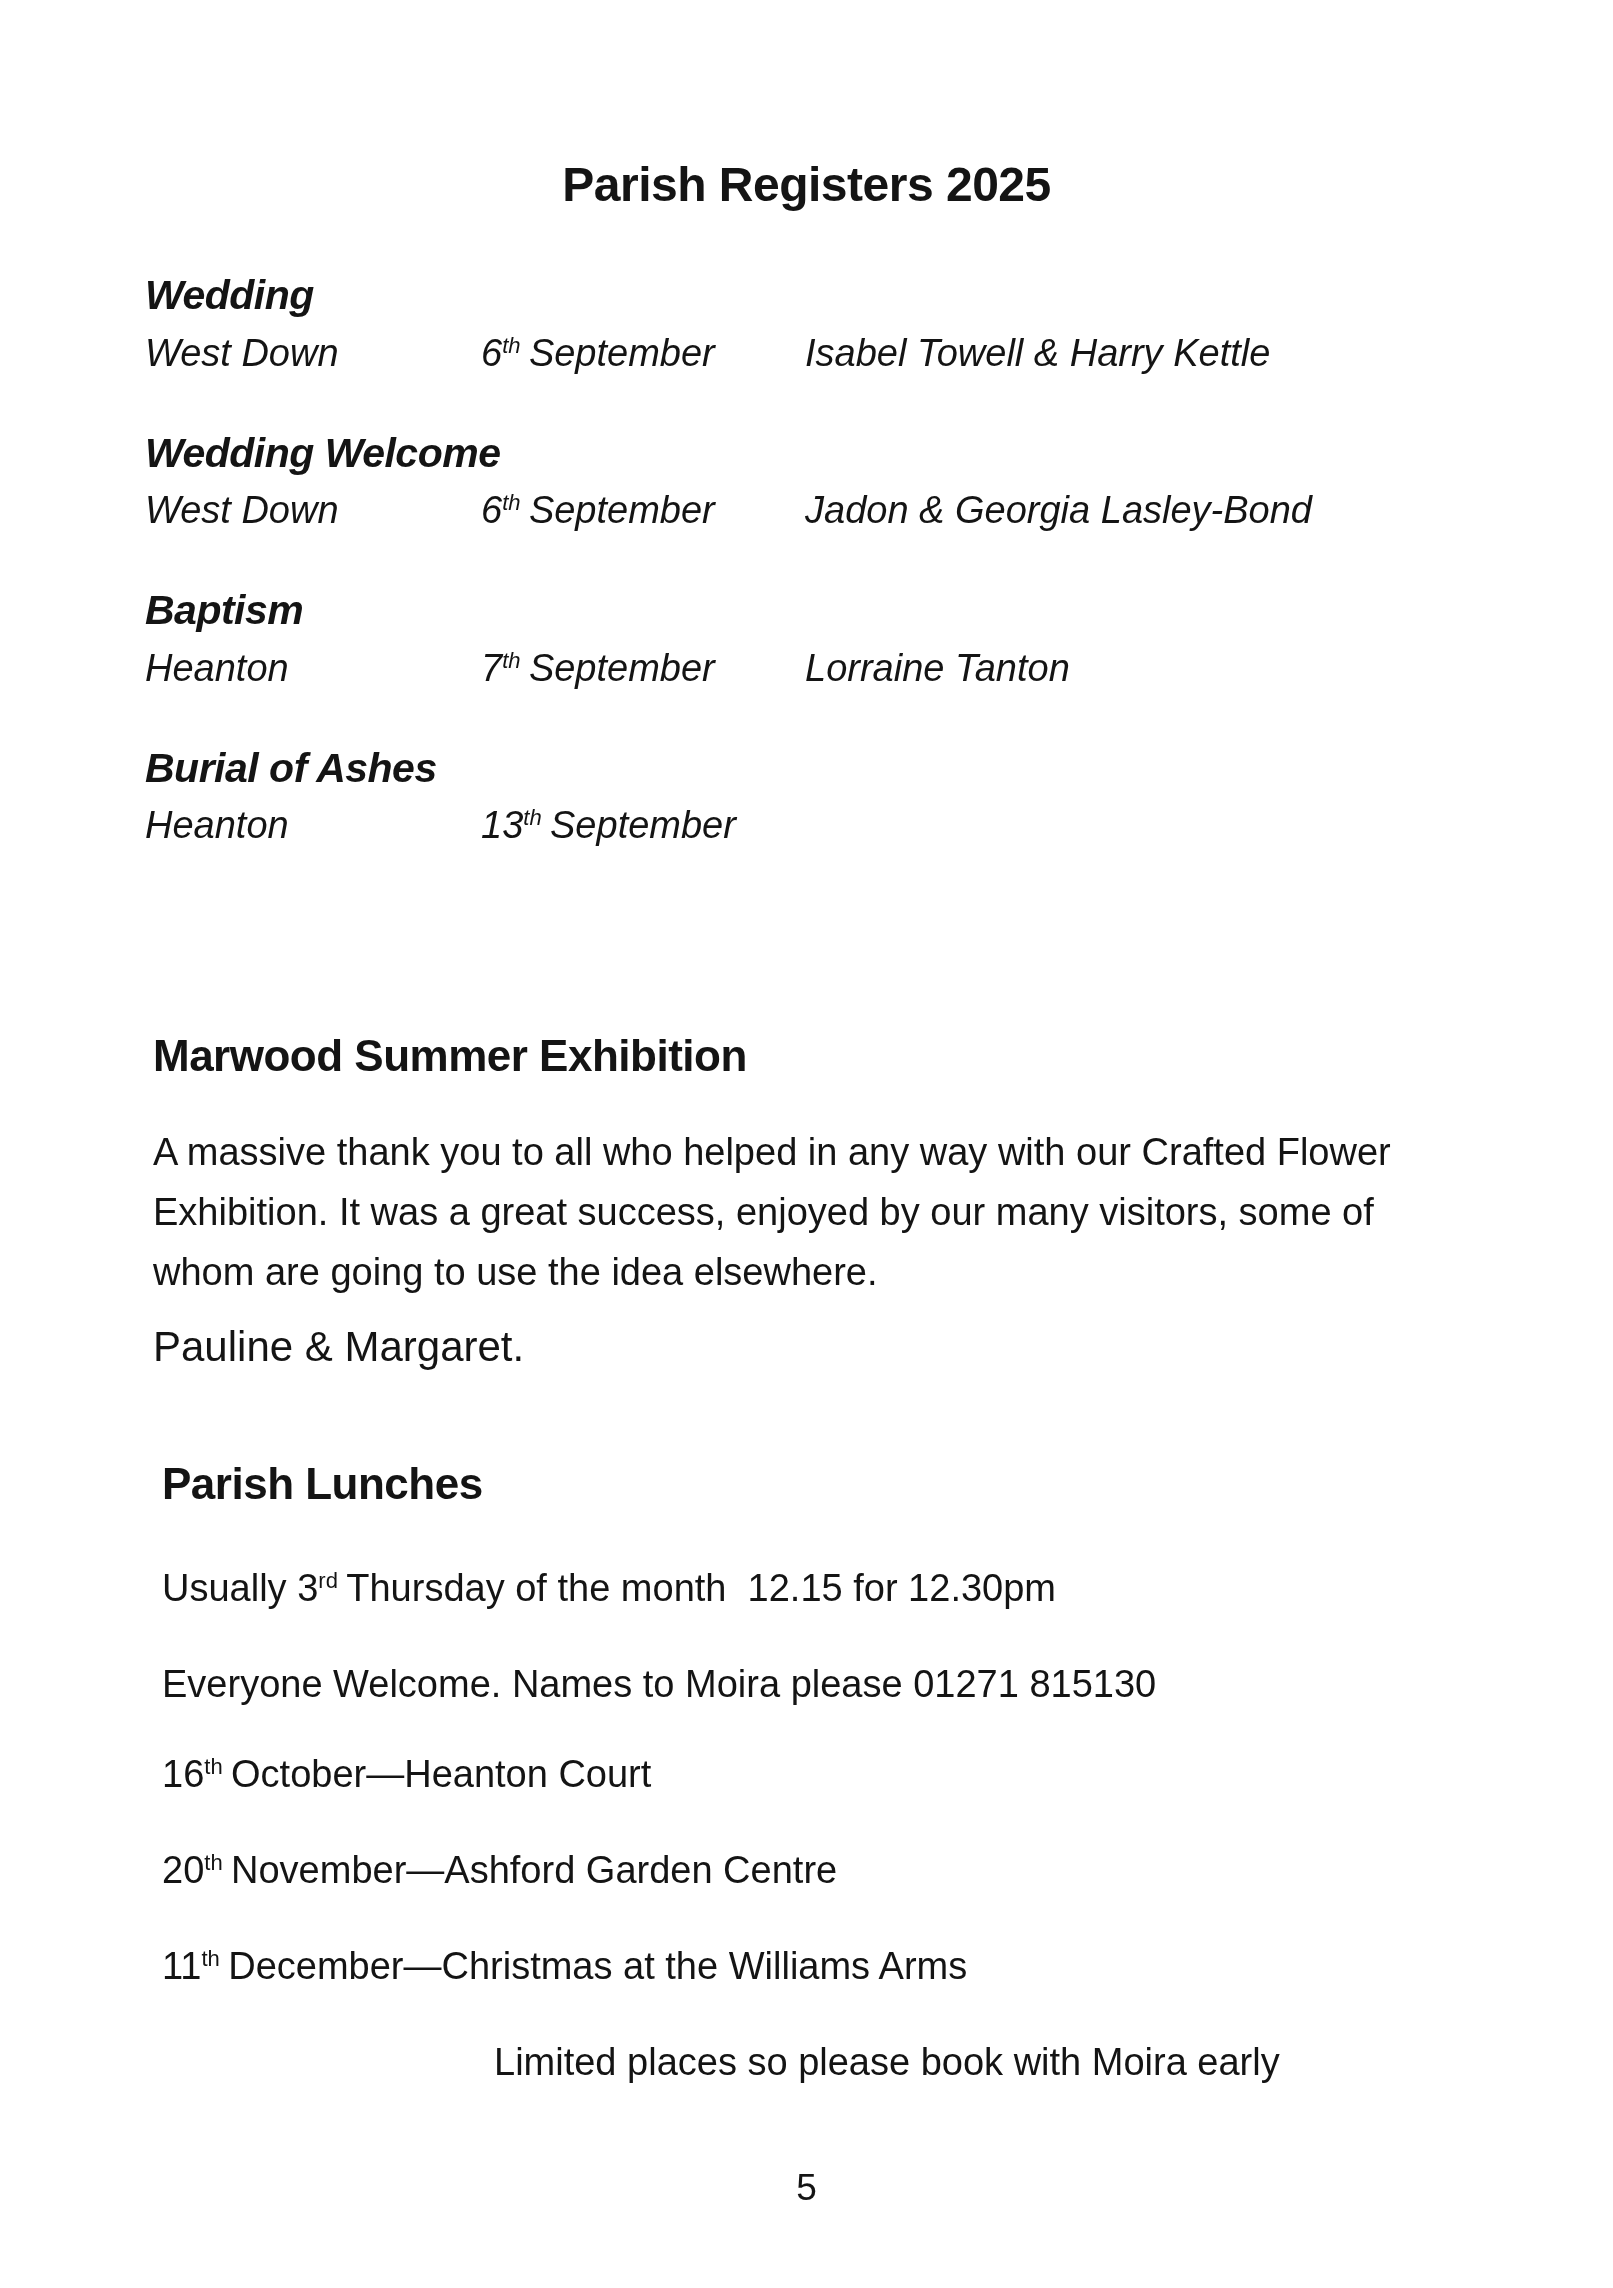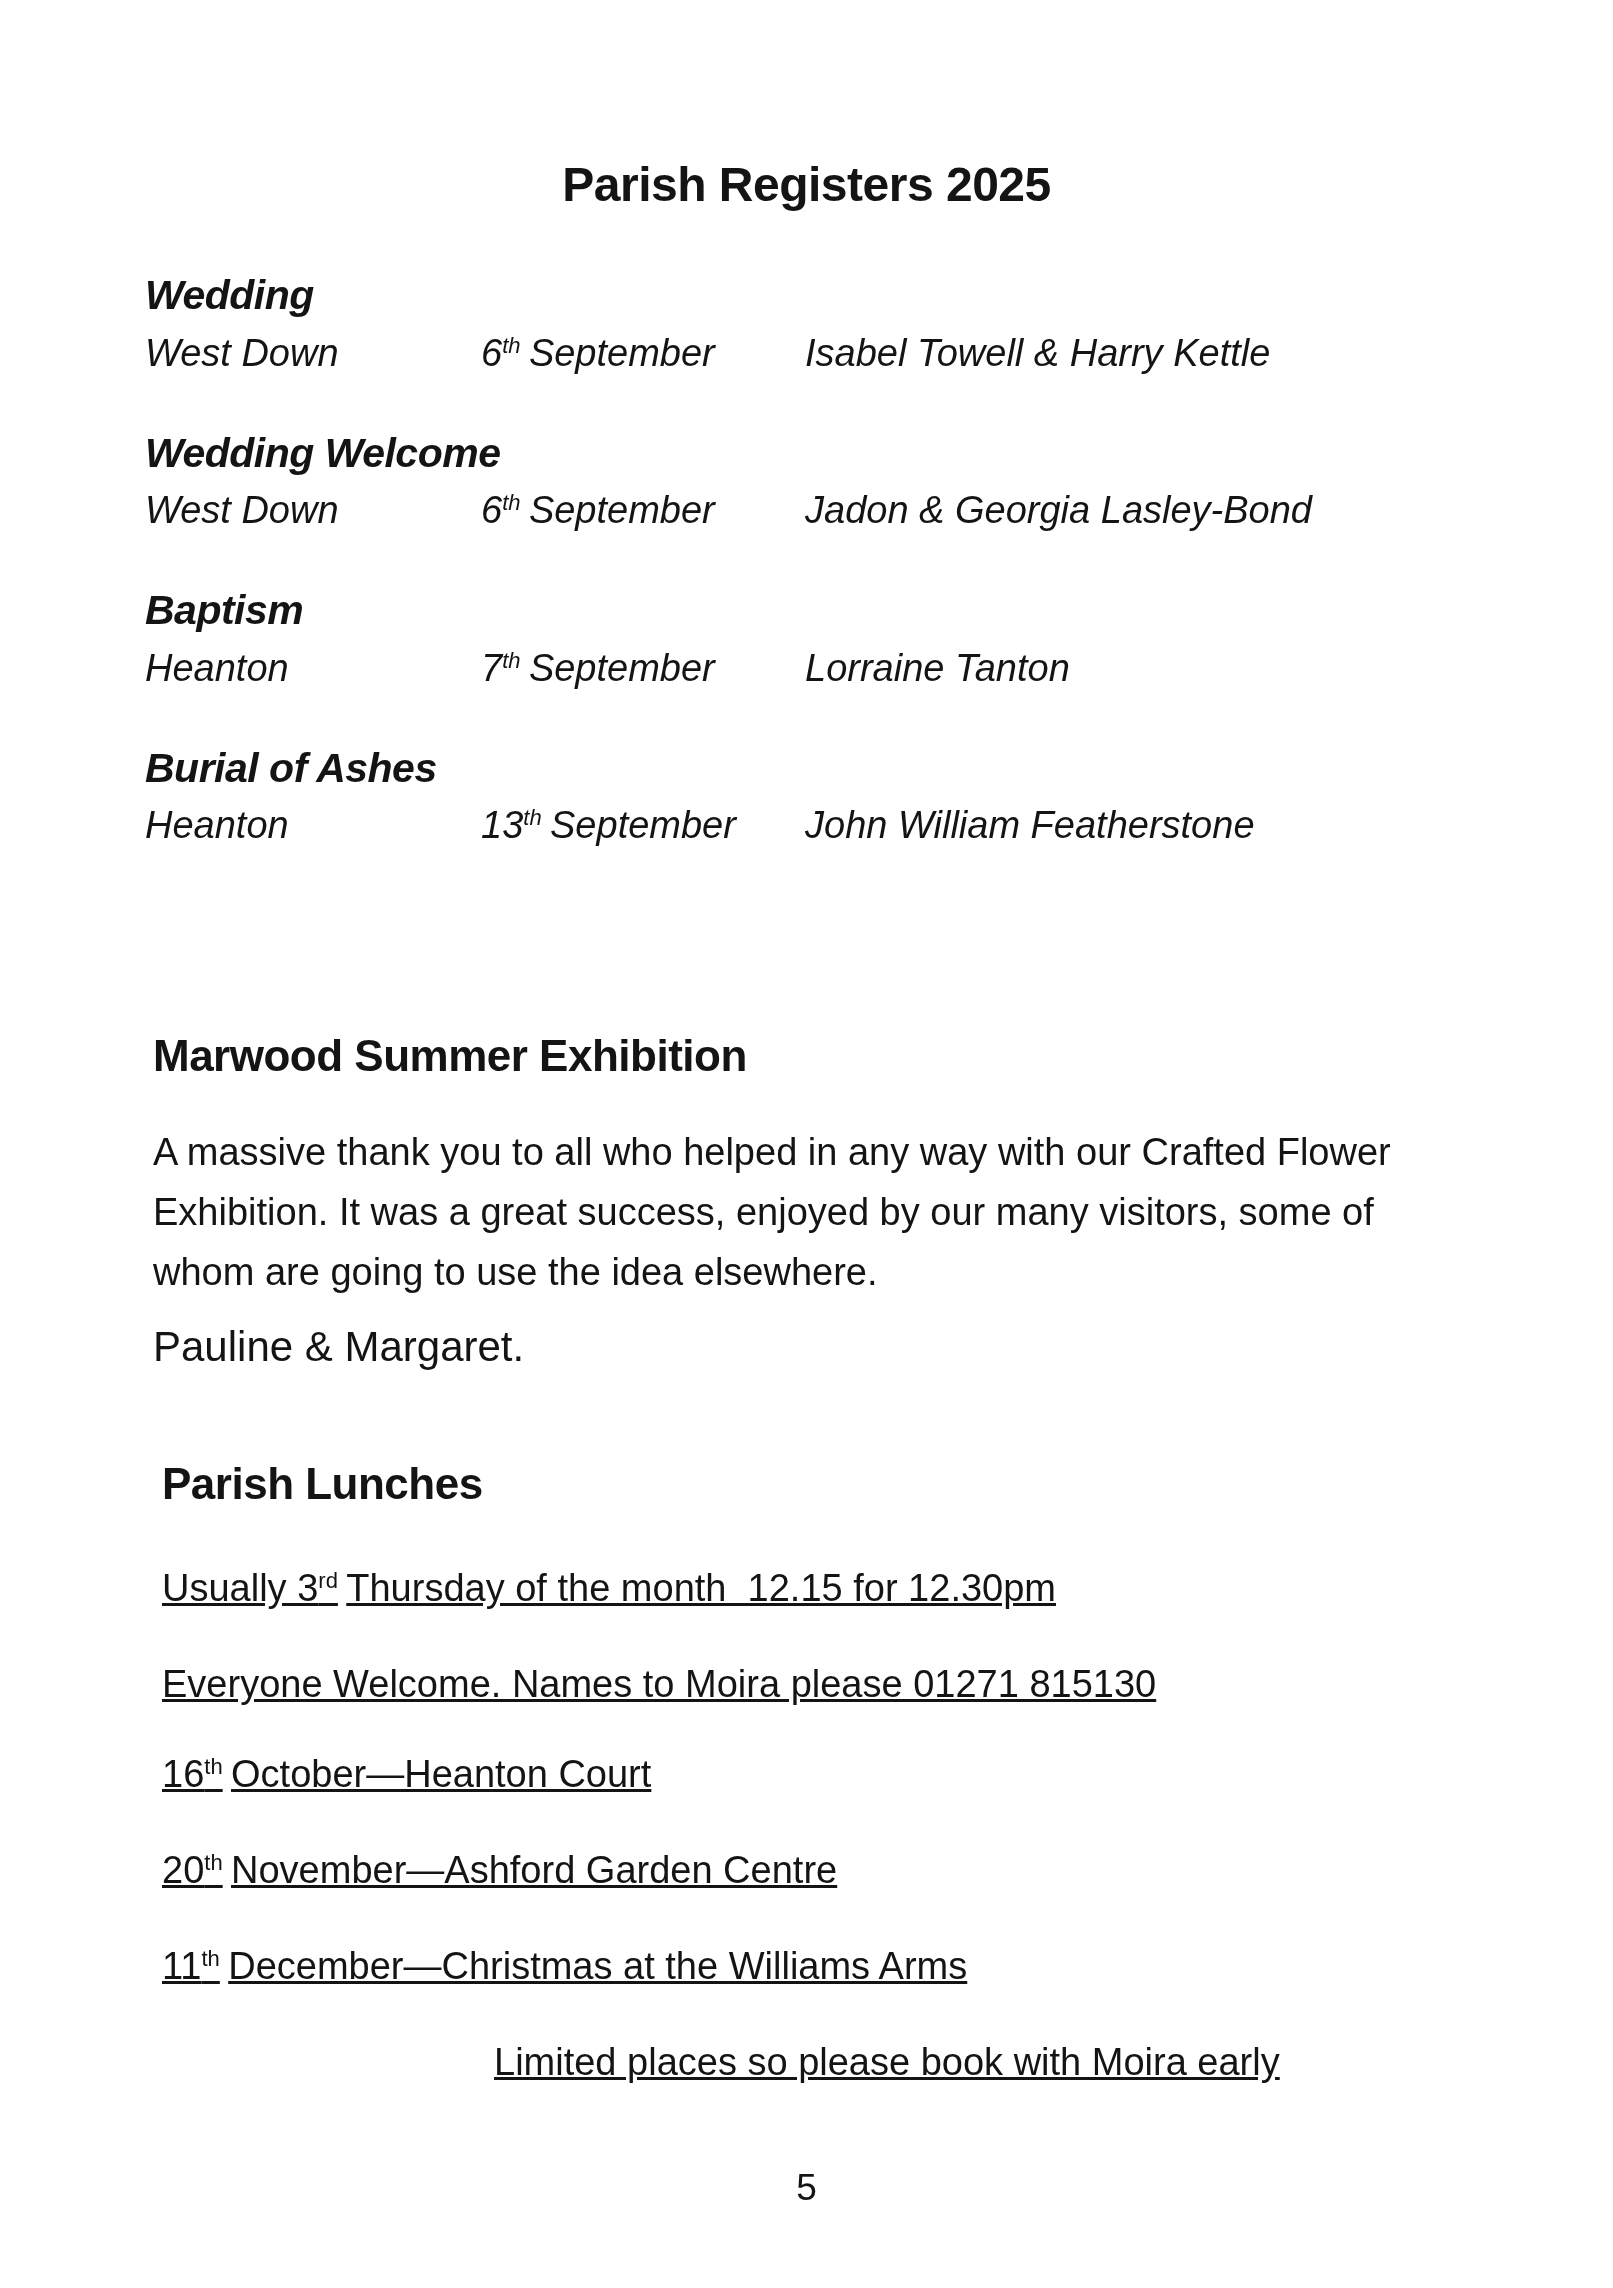--- a/index.html
+++ b/index.html
@@ -47,21 +47,20 @@
     width:1290px;
   }
   .exhibition-signoff { margin-top:14.8px; font-size:42px; line-height:60px; }
 
   
   .lunches { position:absolute; top:1456px; left:162px; width:1347px; }
   .lunch-line {
     margin-top:44px;
     font-size:38px; line-height:46px;
     white-space:pre-wrap;
-    text-decoration:underline;
   }
   .lunch-line.first { margin-top:54px; }
   .lunch-note { margin-left:332px; }
 
   
   .page-number {
     position:absolute; top:2167px; left:0; width:100%;
     text-align:center;
     font-size:37px;
   }
@@ -98,21 +97,20 @@
       <span><span>7</span><span class="sup">th</span><span class="after-sup">September</span></span>
       <span>Lorraine Tanton</span>
     </div>
   </div>
 
   <div class="reg-section">
     <div class="reg-heading">Burial of Ashes</div>
     <div class="reg-row">
       <span>Heanton</span>
       <span><span>13</span><span class="sup">th</span><span class="after-sup">September</span></span>
-      <span>John William Featherstone</span>
     </div>
   </div>
 
 </div>
 
 <div class="exhibition">
   <h2 class="section-heading">Marwood Summer Exhibition</h2>
   <p class="exhibition-body">A massive thank you to all who helped in any way with our Crafted Flower Exhibition. It was a great success, enjoyed by our many visitors, some of whom are going to use the idea elsewhere.</p>
   <p class="exhibition-signoff">Pauline &amp; Margaret.</p>
 </div>

